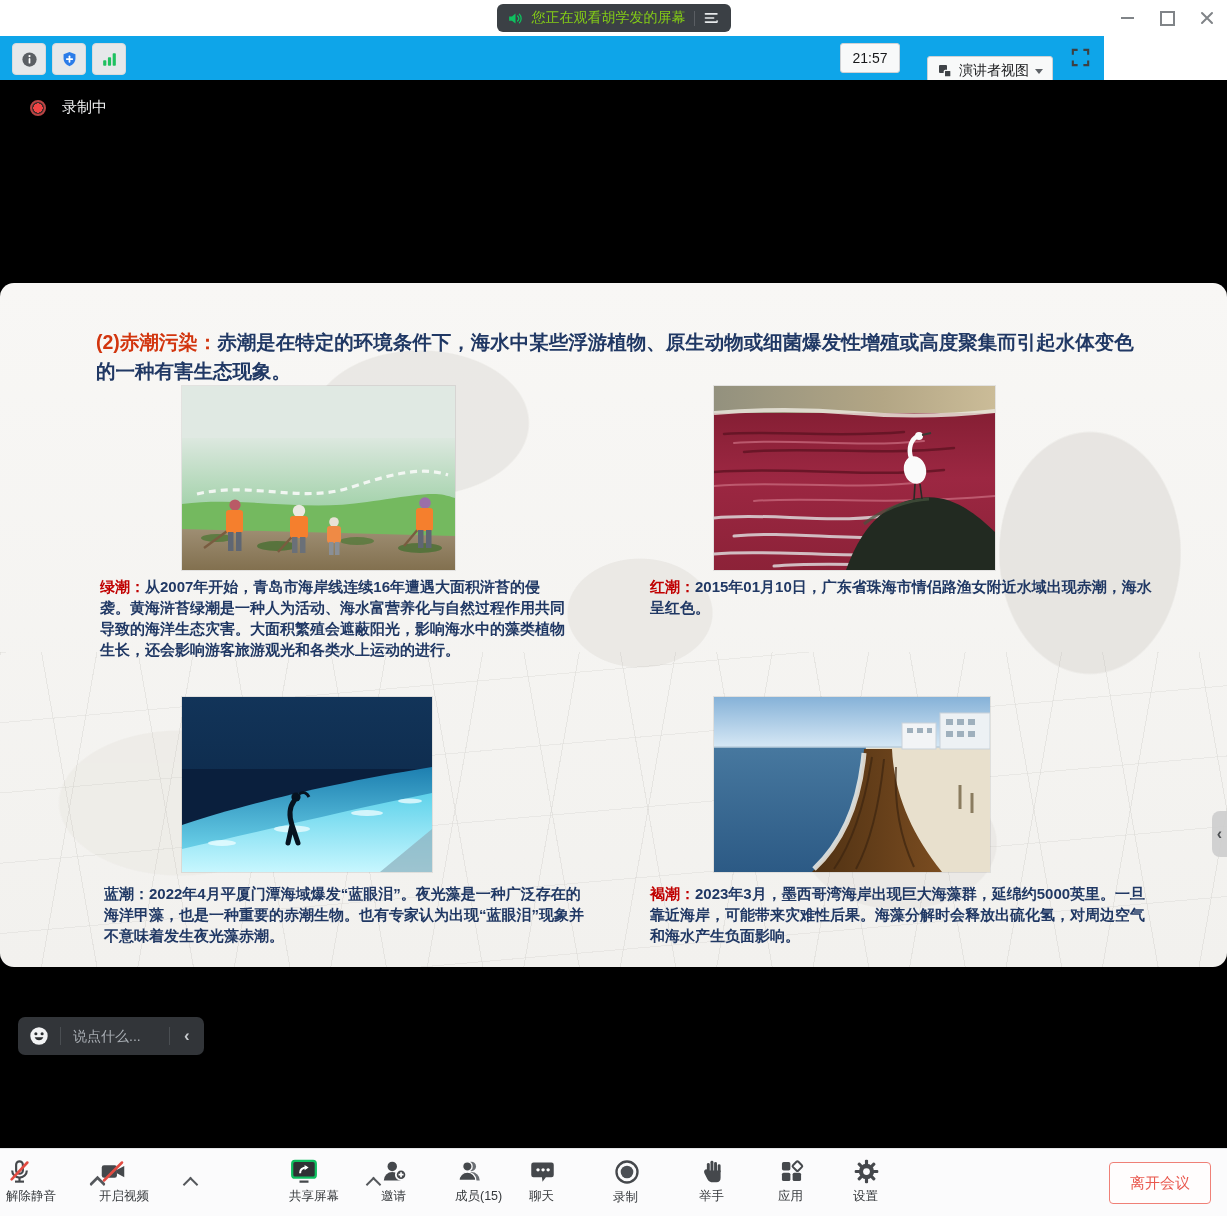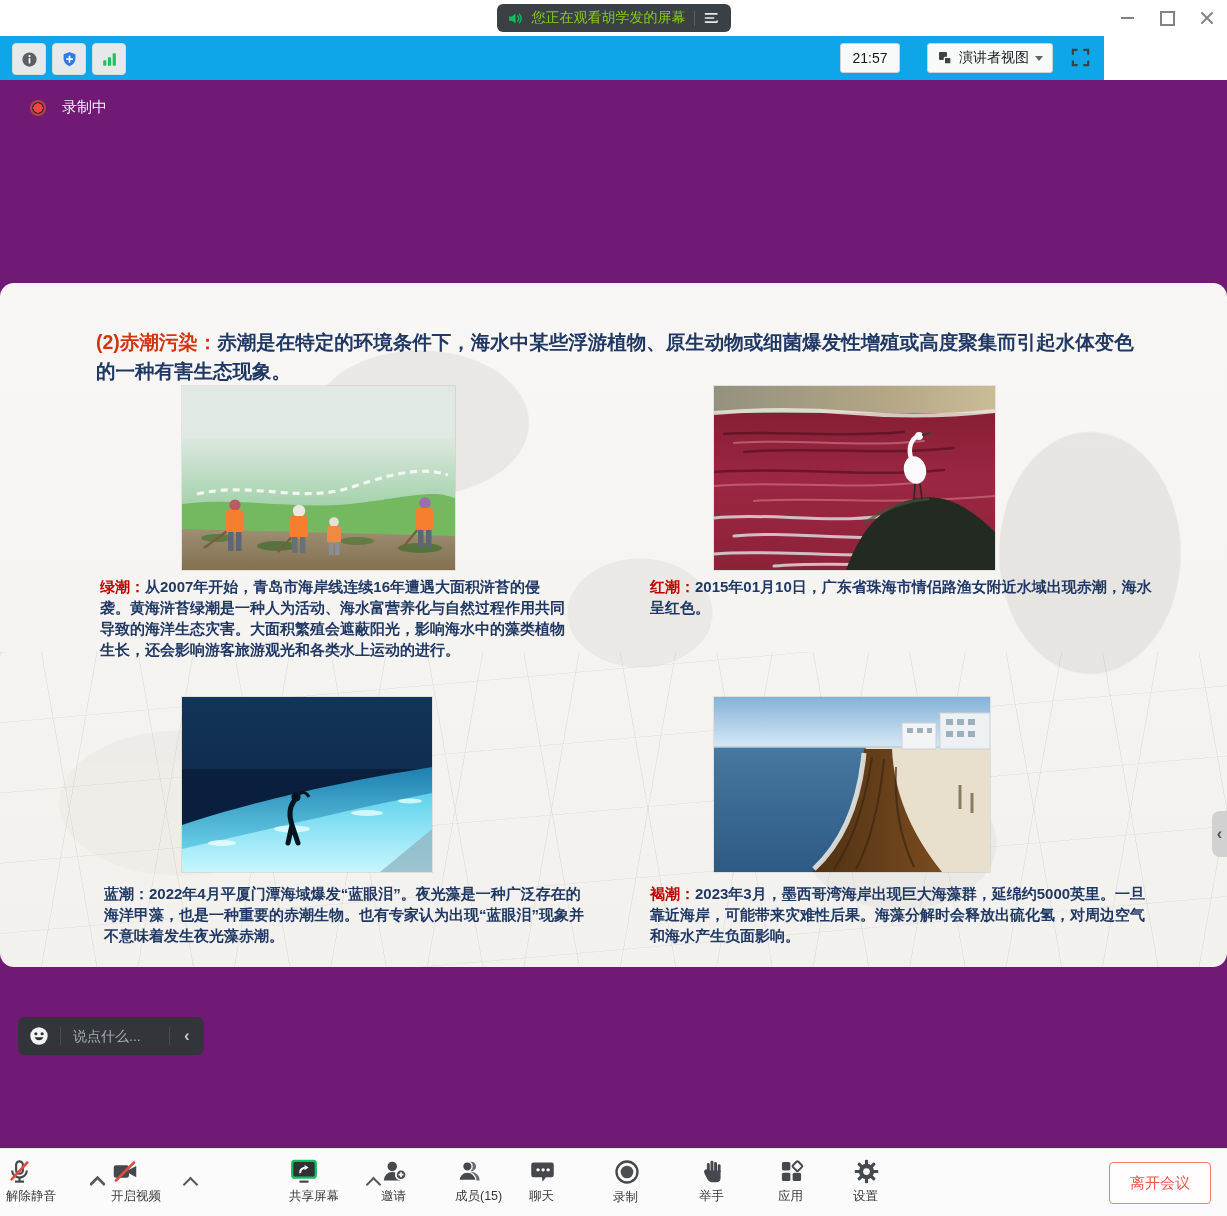--- a/index.html
+++ b/index.html
@@ -21,21 +21,21 @@
   
   #toolbar2{left:0;top:36px;width:1104px;height:44px;background:#0ea5e9;border-bottom:1px solid #0c4a6e;}
   .sqbtn{width:32px;height:30px;background:#e6e8ea;border:1px solid #d8dadc;border-radius:4px;
     display:flex;align-items:center;justify-content:center;}
   .bordbtn{height:28px;background:#f8f9f9;border:1px solid #cfd1d4;border-radius:3px;
     display:flex;align-items:center;justify-content:center;gap:6px;color:#17181a;font-size:14px;padding:0 9px;}
   .caret{width:0;height:0;border-left:4px solid transparent;border-right:4px solid transparent;
     border-top:5px solid #5f6368;}
 
   
-  #screen{left:0;top:80px;width:1227px;height:1068px;background:#701a75;}
+  #screen{left:0;top:80px;width:1227px;height:1068px;background:#000000;}
   #rec{left:30px;top:18px;display:flex;align-items:center;gap:16px;}
   #rec .dot{width:16px;height:16px;border-radius:50%;border:2px solid #b84444;
     background:radial-gradient(circle,#f14444 0 55%,transparent 56%);box-sizing:border-box;
     background-color:#3a2a2a;}
   #rec .lbl{color:#f0f1f2;font-size:15px;}
 
   
   #slide{left:0;top:203px;width:1227px;height:684px;background:linear-gradient(#f8f7f5,#f2f1ee);overflow:hidden;border-radius:14px;}
   #map-wm{left:0;top:0;width:100%;height:100%;opacity:.8;background:
     radial-gradient(ellipse 180px 120px at 420px 140px,#e7e5e1 0 60%,transparent 61%),
@@ -130,21 +130,21 @@
       <svg width="19" height="19" viewBox="0 0 24 24">
         <rect x="4" y="13" width="4" height="7" rx="1" fill="#1ec15f"></rect>
         <rect x="10" y="9" width="4" height="11" rx="1" fill="#1ec15f"></rect>
         <rect x="16" y="4" width="4" height="16" rx="1" fill="#1ec15f"></rect>
       </svg>
     </div>
 
     <div class="bordbtn abs" style="right:204px;top:7px;width:40px;">
       <span>21:57</span>
     </div>
-    <div class="bordbtn abs" style="right:51px;top:7px;">
+    <div class="bordbtn abs" style="right:51px;top:20px;">
       <svg width="16" height="16" viewBox="0 0 24 24">
         <rect x="3" y="3" width="12" height="12" rx="1.5" fill="#3f4347"></rect>
         <rect x="11" y="11" width="10" height="10" rx="1.5" fill="#3f4347" stroke="#f8f9f9" stroke-width="2"></rect>
       </svg>
       <span>演讲者视图</span>
       <span class="caret"></span>
     </div>
     <div class="abs" style="right:12px;top:10px;">
       <svg width="23" height="23" viewBox="0 0 24 24">
         <path d="M4 9V4h5 M15 4h5v5 M20 15v5h-5 M9 20H4v-5" stroke="#3c4043" stroke-width="2.2" fill="none"></path>
@@ -389,21 +389,21 @@
         <path d="M5.5 11a6.5 6.5 0 0 0 13 0" stroke="#45484c" stroke-width="1.9" fill="none"></path>
         <line x1="12" y1="17.5" x2="12" y2="20.5" stroke="#45484c" stroke-width="1.9"></line>
         <line x1="8" y1="21" x2="16" y2="21" stroke="#45484c" stroke-width="1.9"></line>
         <line x1="5" y1="19" x2="19" y2="4" stroke="#e24b42" stroke-width="2.3" stroke-linecap="round"></line>
       </svg>
       <span class="lab">解除静音</span>
     </div>
     <span class="chev-up" style="left:92px;top:1178px;position:fixed;"></span>
     <span class="chev-up" style="left:92px;top:30px;"></span>
 
-    <div class="titem" style="left:111px;">
+    <div class="titem" style="left:99px;">
       <svg width="28" height="27" viewBox="0 0 24 24">
         <rect x="2" y="6.5" width="13.5" height="11" rx="2" fill="#45484c"></rect>
         <path d="M15.5 10.5 L22 7 v10 l-6.5 -3.5 z" fill="#45484c"></path>
         <line x1="4" y1="20" x2="20" y2="4" stroke="#e24b42" stroke-width="2.3" stroke-linecap="round"></line>
       </svg>
       <span class="lab">开启视频</span>
     </div>
     <span class="chev-up" style="left:185px;top:30px;"></span>
 
     <div class="titem" style="left:289px;">

